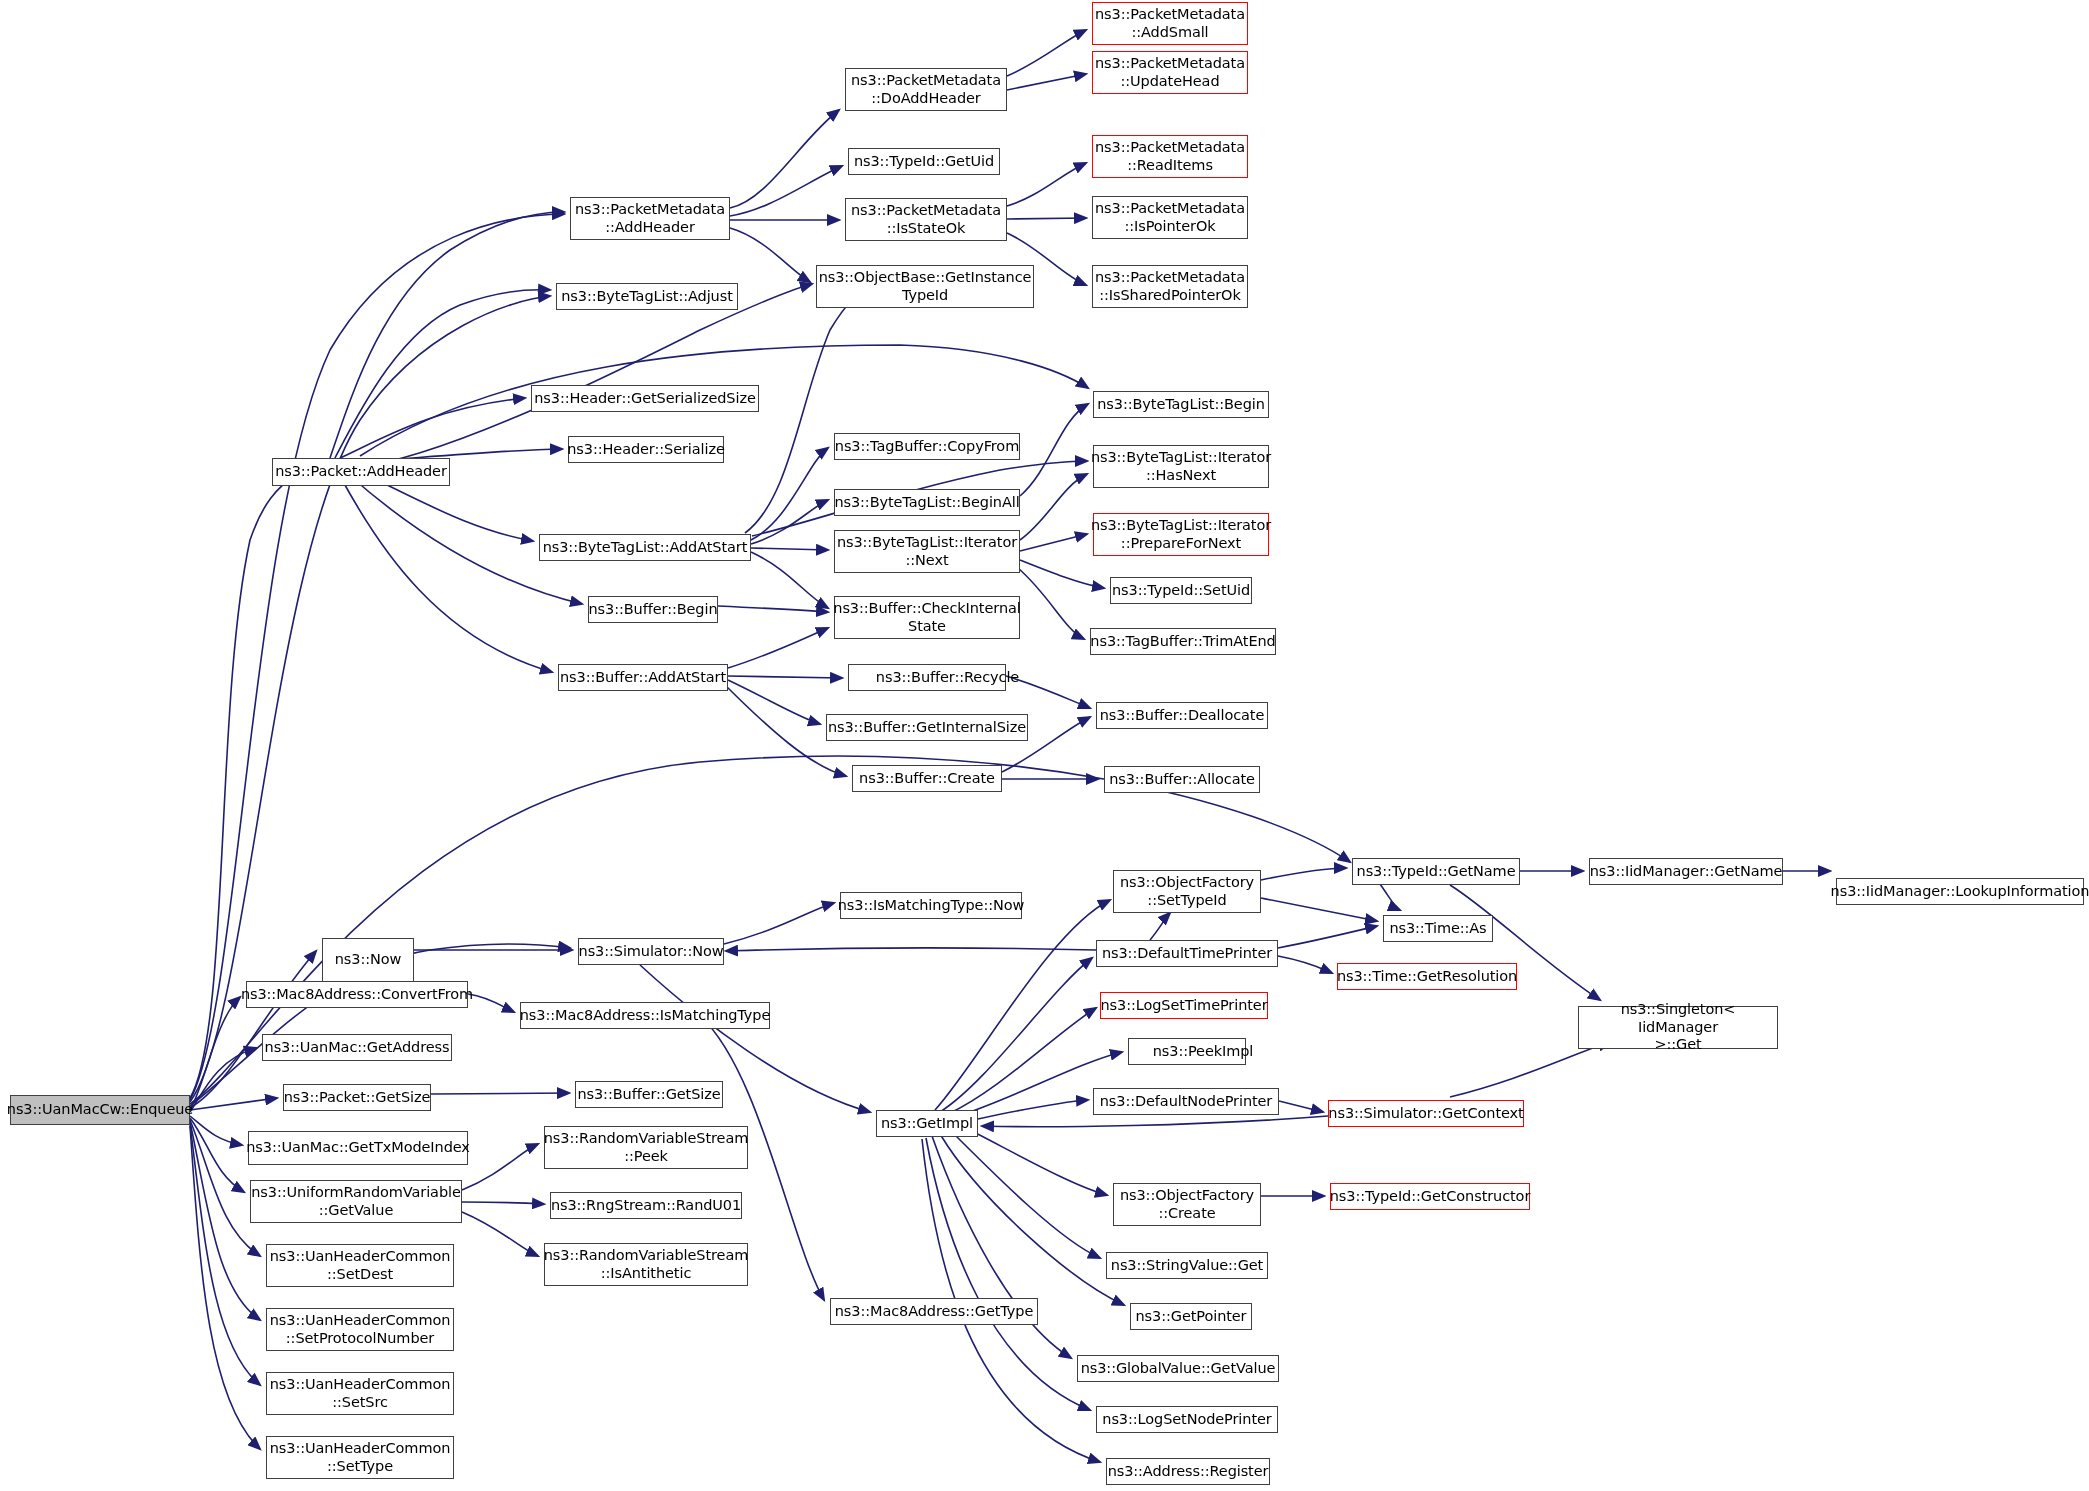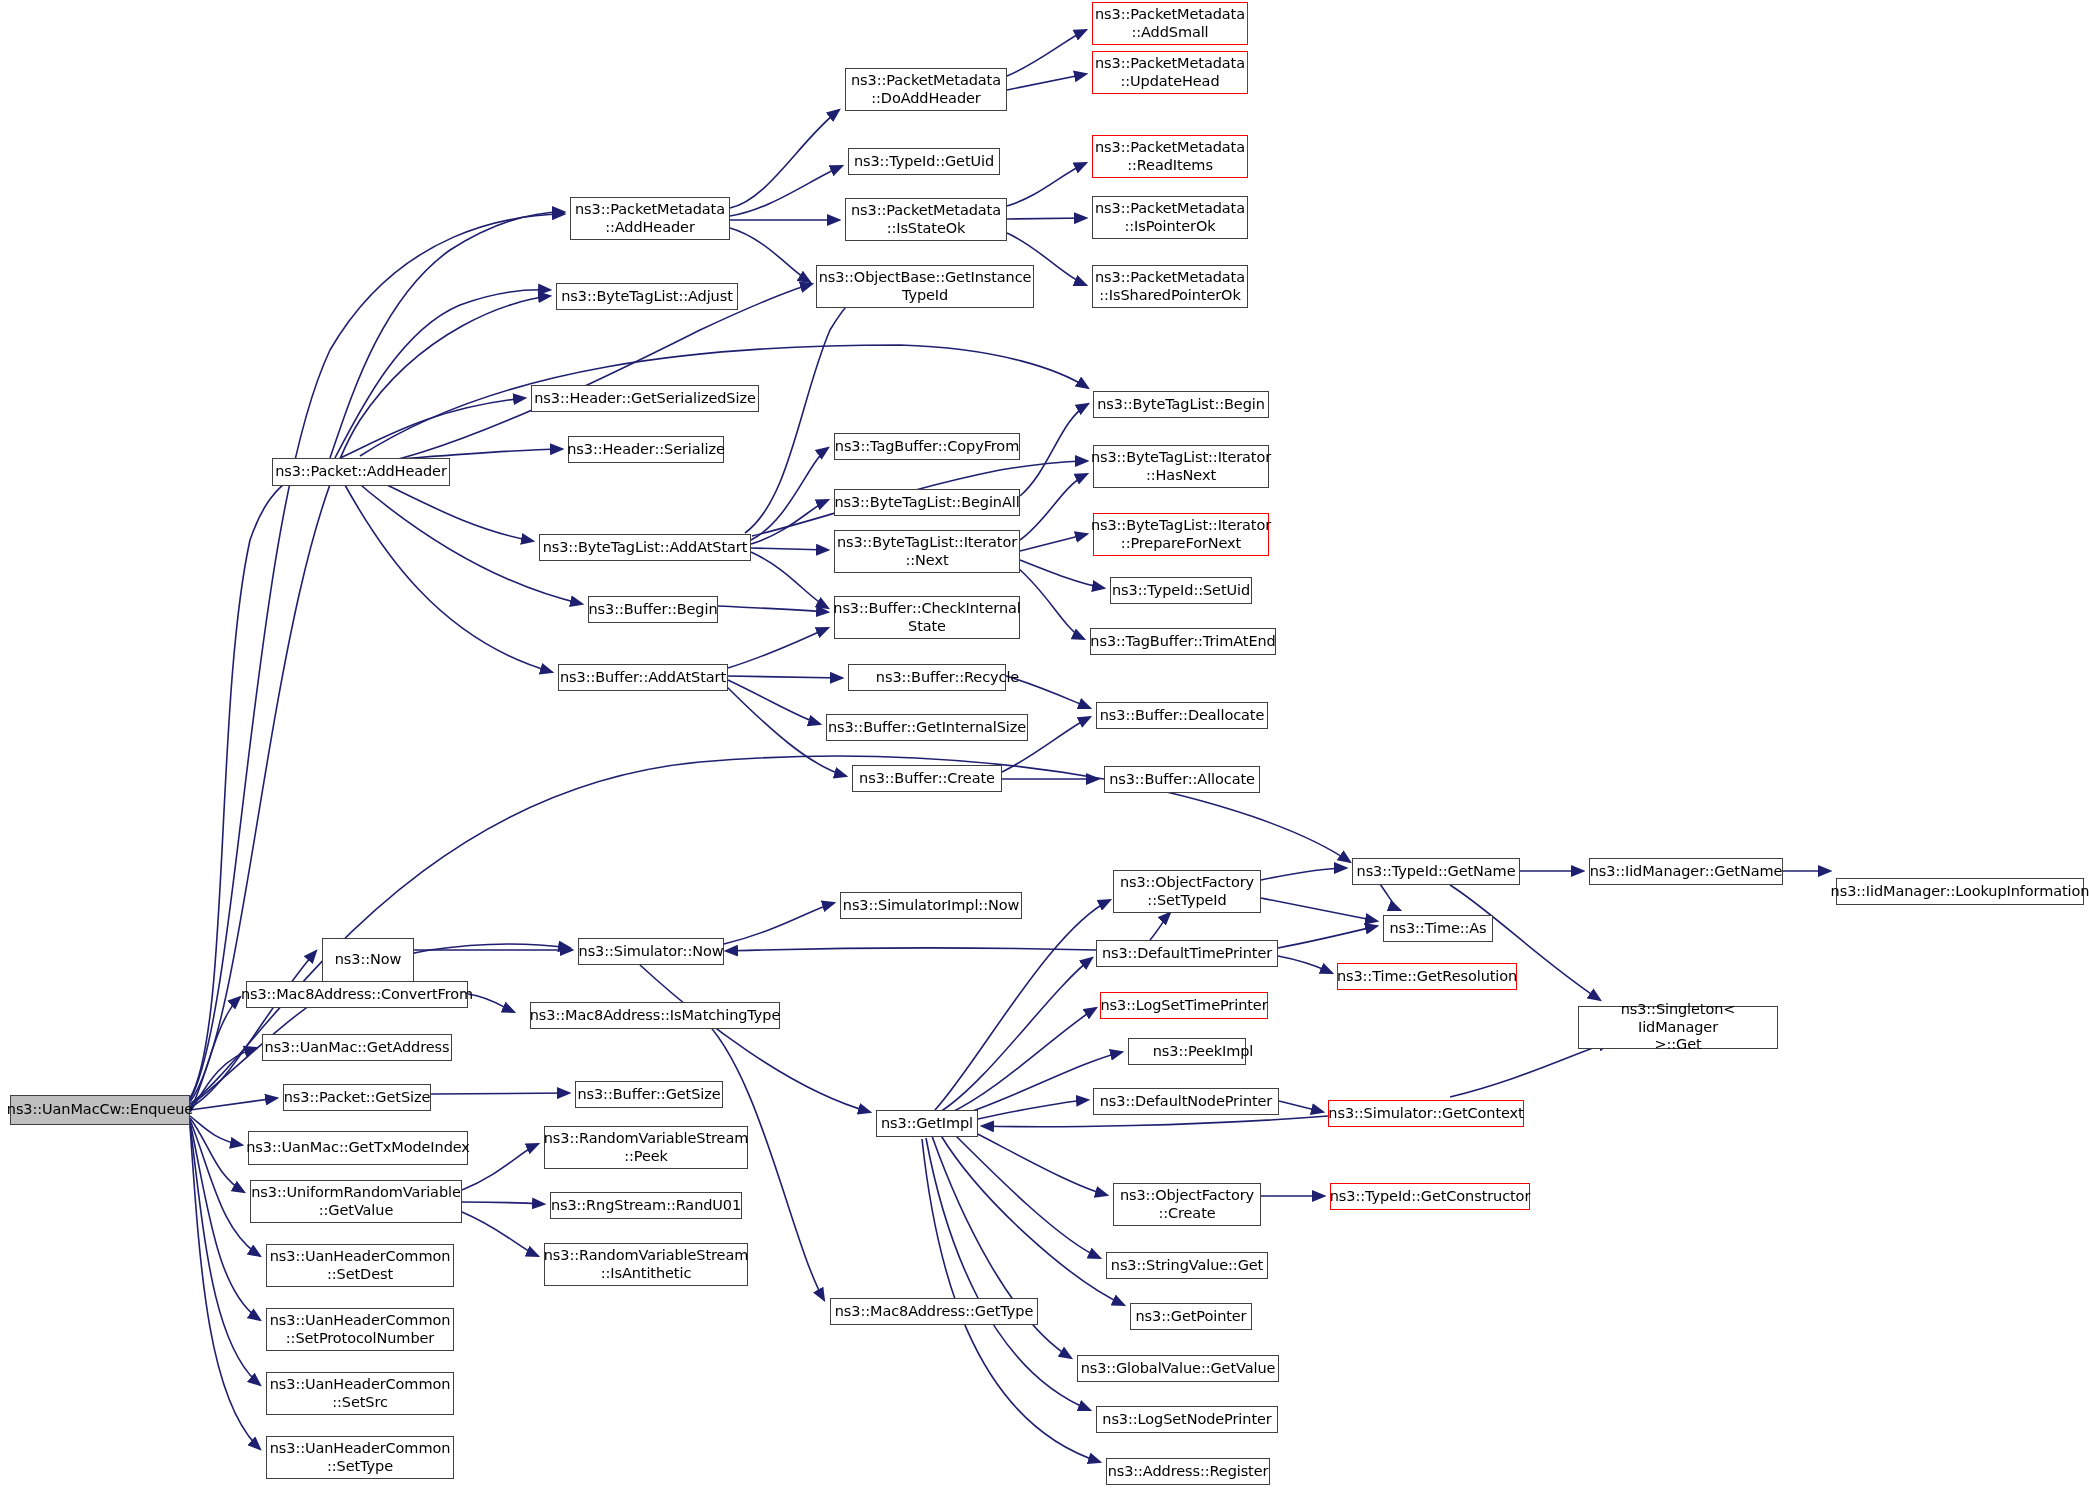--- a/index.html
+++ b/index.html
@@ -265,21 +265,21 @@
       <div class="node" style="left: 1352px; top: 858px; width: 168px; height: 27px;">
         <span class="lbl">ns3::TypeId::GetName</span>
       </div>
       <div class="node" style="left: 1589px; top: 858px; width: 194px; height: 27px;">
         <span class="lbl">ns3::IidManager::GetName</span>
       </div>
       <div class="node" style="left: 1836px; top: 858px; width: 248px; height: 27px; margin-top: 20px;">
         <span class="lbl">ns3::IidManager::LookupInformation</span>
       </div>
       <div class="node" style="left: 840px; top: 892px; width: 182px; height: 27px;">
-        <span class="lbl">ns3::SimulatorImpl::Now</span>
+        <span class="lbl">ns3::IsMatchingType::Now</span>
       </div>
       <div class="node" style="left: 1113px; top: 870px; width: 148px; height: 43px;">
         <span class="lbl">ns3::ObjectFactory
 ::SetTypeId</span>
       </div>
       <div class="node" style="left: 1383px; top: 915px; width: 110px; height: 27px;">
         <span class="lbl">ns3::Time::As</span>
       </div>
       <div class="node" style="left: 578px; top: 938px; width: 146px; height: 27px;">
         <span class="lbl">ns3::Simulator::Now</span>
@@ -292,21 +292,21 @@
       </div>
       <div class="node red" style="left: 1337px; top: 963px; width: 180px; height: 27px;">
         <span class="lbl">ns3::Time::GetResolution</span>
       </div>
       <div class="node" style="left: 246px; top: 981px; width: 222px; height: 27px;">
         <span class="lbl">ns3::Mac8Address::ConvertFrom</span>
       </div>
       <div class="node red" style="left: 1100px; top: 992px; width: 168px; height: 27px;">
         <span class="lbl">ns3::LogSetTimePrinter</span>
       </div>
-      <div class="node" style="left: 520px; top: 1002px; width: 250px; height: 27px; margin-left: 10px;">
+      <div class="node" style="left: 520px; top: 1002px; width: 250px; height: 27px;">
         <span class="lbl">ns3::Mac8Address::IsMatchingType</span>
       </div>
       <div class="node" style="left: 262px; top: 1034px; width: 190px; height: 27px;">
         <span class="lbl">ns3::UanMac::GetAddress</span>
       </div>
       <div class="node" style="left: 1128px; top: 1038px; width: 118px; height: 27px; padding-left: 36px;">
         <span class="lbl">ns3::PeekImpl</span>
       </div>
       <div class="node" style="left: 1578px; top: 1006px; width: 200px; height: 43px;">
         <span class="lbl">ns3::Singleton&lt; IidManager

